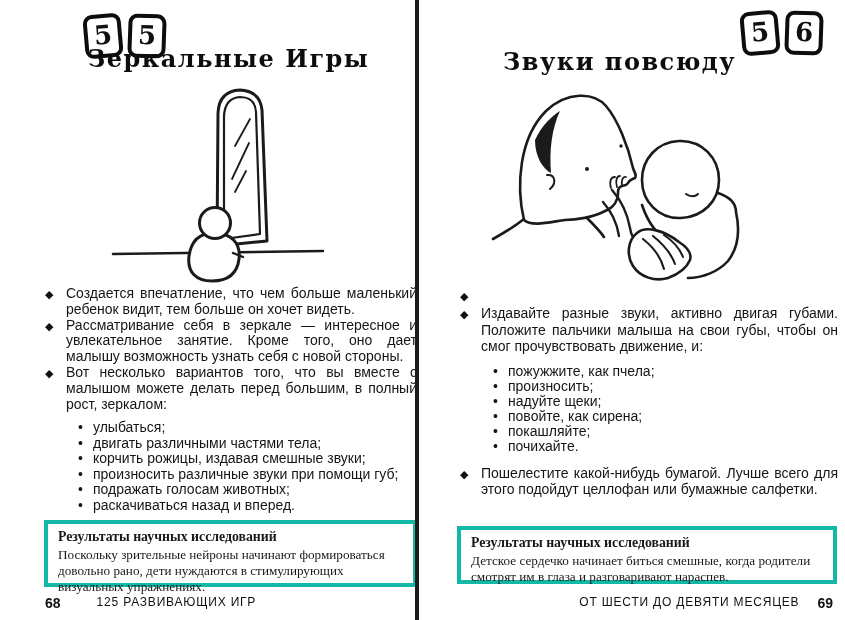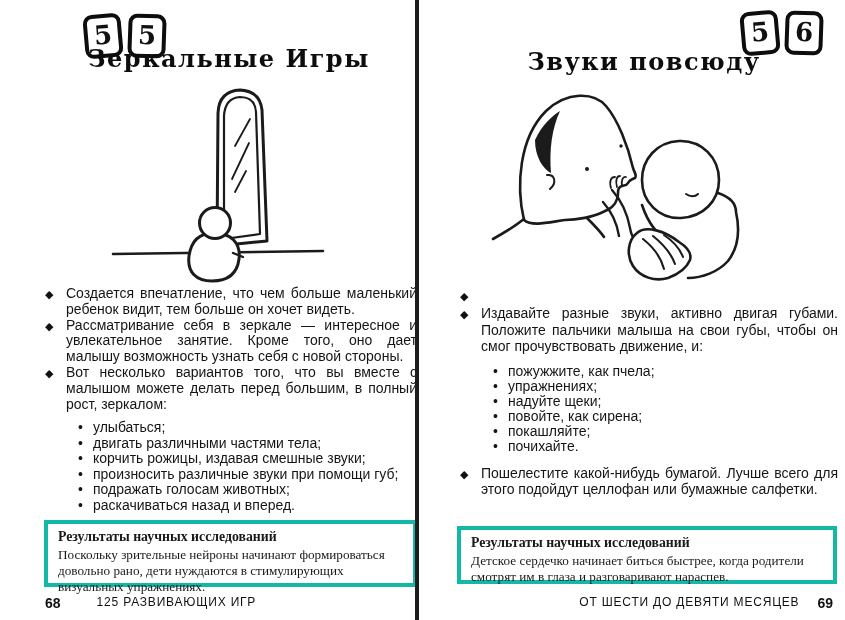--- a/index.html
+++ b/index.html
@@ -18,21 +18,21 @@
   .badge {
     width:30px; height:34px; border:4px solid #0d0d0d; border-radius:9px; background:#fff;
     display:flex; align-items:center; justify-content:center;
     font-family:"DejaVu Serif", serif; font-weight:700; font-size:26px; padding-bottom:2px;
   }
   .tilt-a { transform:rotate(-5deg); }
   .tilt-b { transform:rotate(2deg); }
 
   .title {
     position:absolute; margin:0; font-family:"DejaVu Serif", serif; font-weight:700;
-    font-size:24px; letter-spacing:1.5px; white-space:nowrap; text-align:center; color:#0d0d0d;
+    font-size:24px; letter-spacing:1.5px; white-space:nowrap; text-align:left; color:#0d0d0d;
   }
   .title-left { left:88px; top:44px; width:282px; }
   .title-right { left:84px; top:47px; width:282px; }
 
   .illus { position:absolute; }
   .illus-left { left:100px; top:85px; width:240px; height:200px; }
   .illus-right { left:71px; top:80px; width:300px; height:210px; }
 
   .content { position:absolute; font-size:14px; color:#151515; }
   .content-left { left:45px; top:286px; width:372px; line-height:15.8px; }
@@ -191,21 +191,21 @@
       <span class="diamond">◆</span>
       <span class="btext">Издавайте разные звуки, активно двигая губами. Положите пальчики малыша на свои губы, чтобы он смог прочувствовать движение, и:</span>
     </div>
     <div class="sublist sublist-right">
       <div class="dot-row">
         <span class="dot">•</span>
         <span>пожужжите, как пчела;</span>
       </div>
       <div class="dot-row">
         <span class="dot">•</span>
-        <span>упражнениях;</span>
+        <span>произносить;</span>
       </div>
       <div class="dot-row">
         <span class="dot">•</span>
         <span>надуйте щеки;</span>
       </div>
       <div class="dot-row">
         <span class="dot">•</span>
         <span>повойте, как сирена;</span>
       </div>
       <div class="dot-row">
@@ -218,20 +218,20 @@
       </div>
     </div>
     <div class="bullet-row">
       <span class="diamond">◆</span>
       <span class="btext">Пошелестите какой-нибудь бумагой. Лучше всего для этого подойдут целлофан или бумажные салфетки.</span>
     </div>
   </div>
 
   <div class="research-box box-right">
     <div class="box-title">Результаты научных исследований</div>
-    <div class="box-text">Детское сердечко начинает биться быстрее, когда родители смотрят им в глаза и разговаривают нараспев.</div>
+    <div class="box-text">Детское сердечко начинает биться смешные, когда родители смотрят им в глаза и разговаривают нараспев.</div>
   </div>
 
   <div class="footer footer-right">
     <span class="foottext">ОТ ШЕСТИ ДО ДЕВЯТИ МЕСЯЦЕВ</span>
     <span class="pagenum">69</span>
   </div>
 </div>
 
 </body></html>

